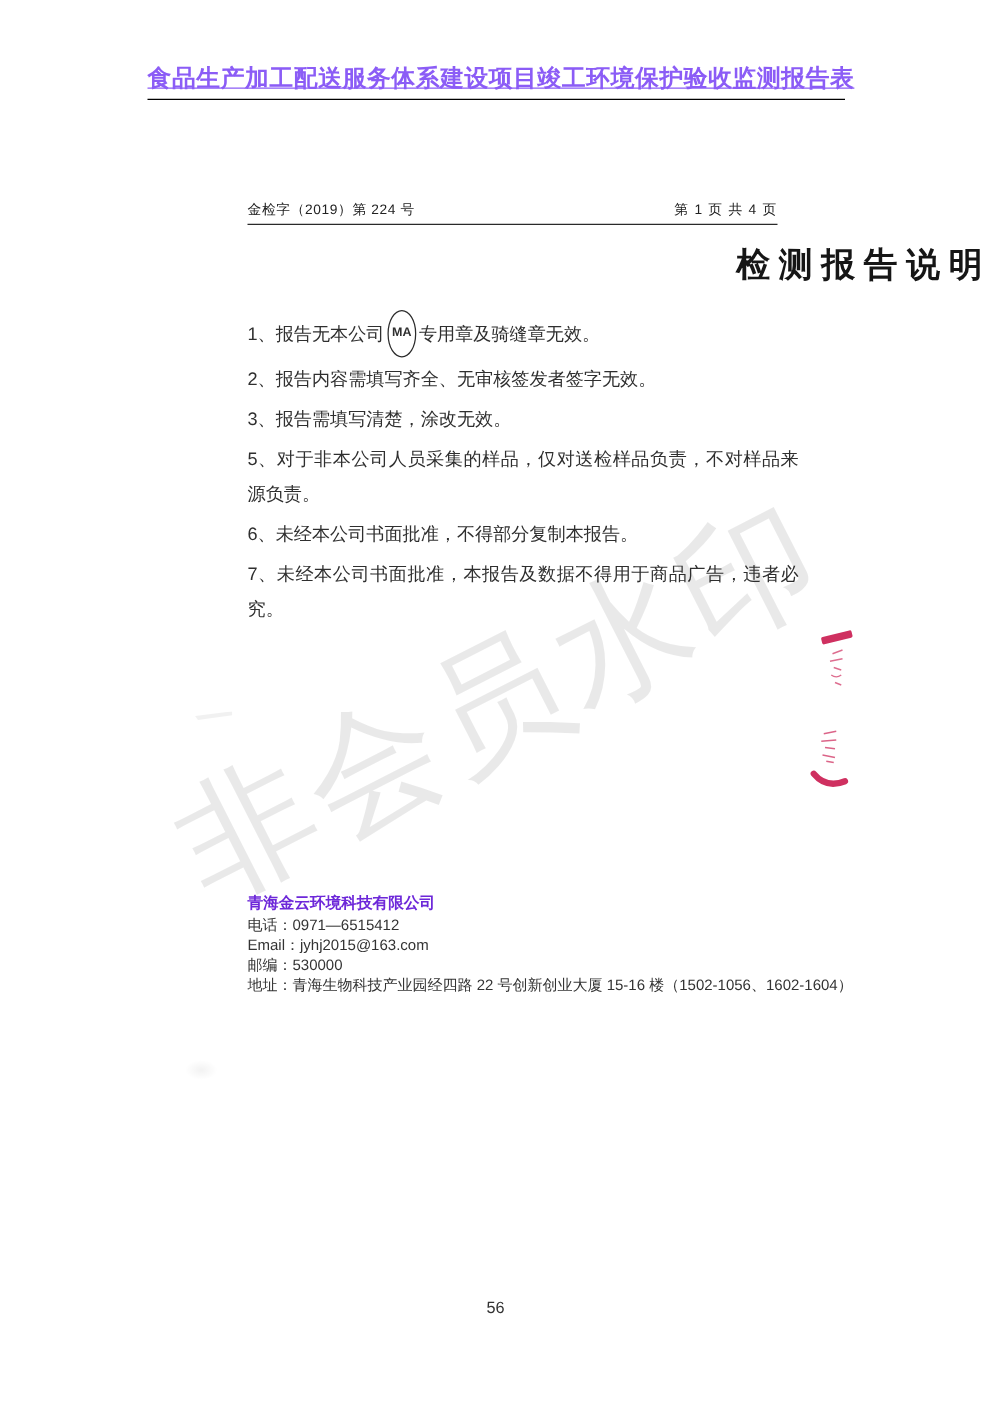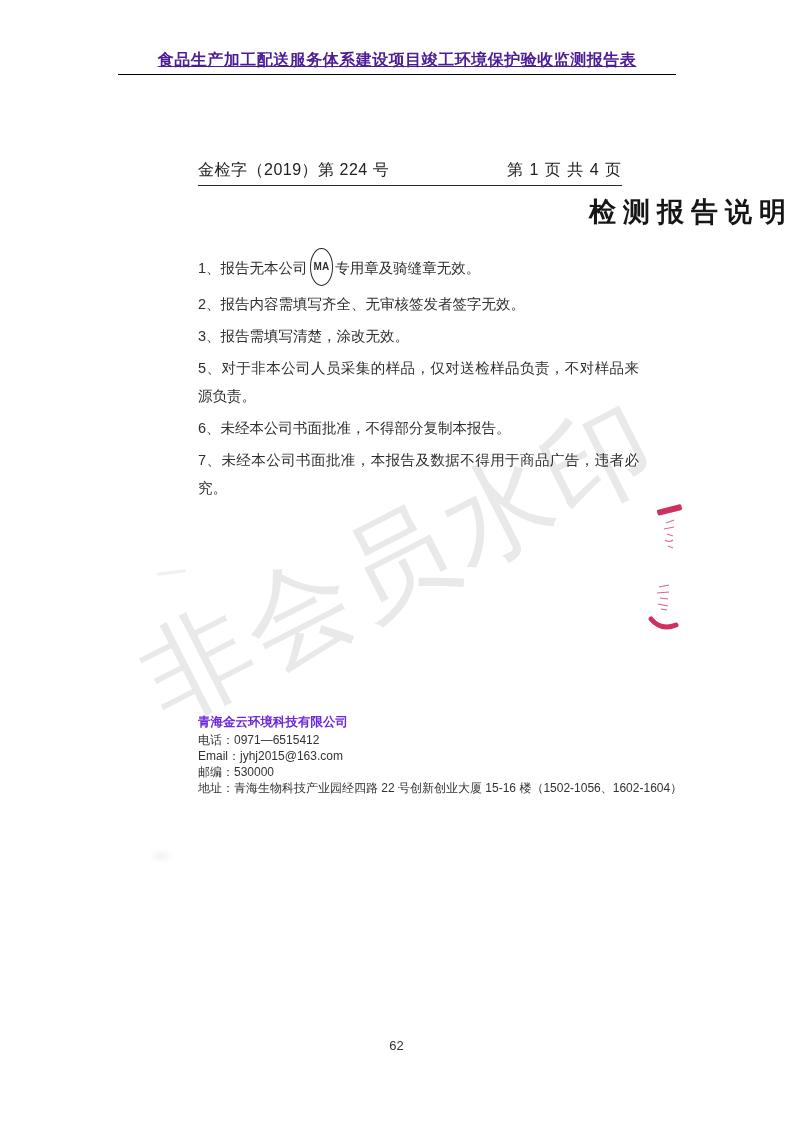--- a/index.html
+++ b/index.html
@@ -20,40 +20,40 @@
   .top-header {
     position: absolute;
     left: 118px;
     top: 50px;
     width: 558px;
     text-align: center;
     border-bottom: 1.5px solid #000;
     padding-bottom: 3px;
   }
   .top-header .title-text {
-    font-size: 16px;
-    font-weight: 700;
-    color: #4c1d95;
+    font-size: 19px;
+    font-weight: 700;
+    color: #8b5cf6;
     text-decoration: underline;
     letter-spacing: 0.5px;
     white-space: nowrap;
   }
 
   
   .doc-header {
     position: absolute;
     left: 198px;
     top: 160px;
     width: 424px;
     display: flex;
     justify-content: space-between;
     align-items: flex-end;
     border-bottom: 1.6px solid #2a2a2a;
     padding-bottom: 4px;
-    font-size: 16px;
+    font-size: 11px;
     color: #222;
   }
   .doc-header .doc-no { letter-spacing: 0.5px; }
   .doc-header .page-ind { letter-spacing: 1px; }
 
   
   .report-title {
     position: absolute;
     left: 0;
     top: 194px;
@@ -214,13 +214,13 @@
 <div class="scan-smudge"></div>
 
 <div class="company">
   <div class="company-name">青海金云环境科技有限公司</div>
   <div class="row"><span>电话：</span><span>0971—6515412</span></div>
   <div class="row"><span>Email：</span><span>jyhj2015@163.com</span></div>
   <div class="row"><span>邮编：</span><span>530000</span></div>
   <div class="row"><span>地址：</span><span>青海生物科技产业园经四路 22 号创新创业大厦 15-16 楼（1502-1056、1602-1604）</span></div>
 </div>
 
-<div class="page-number">62</div>
+<div class="page-number">56</div>
 
 </body></html>

